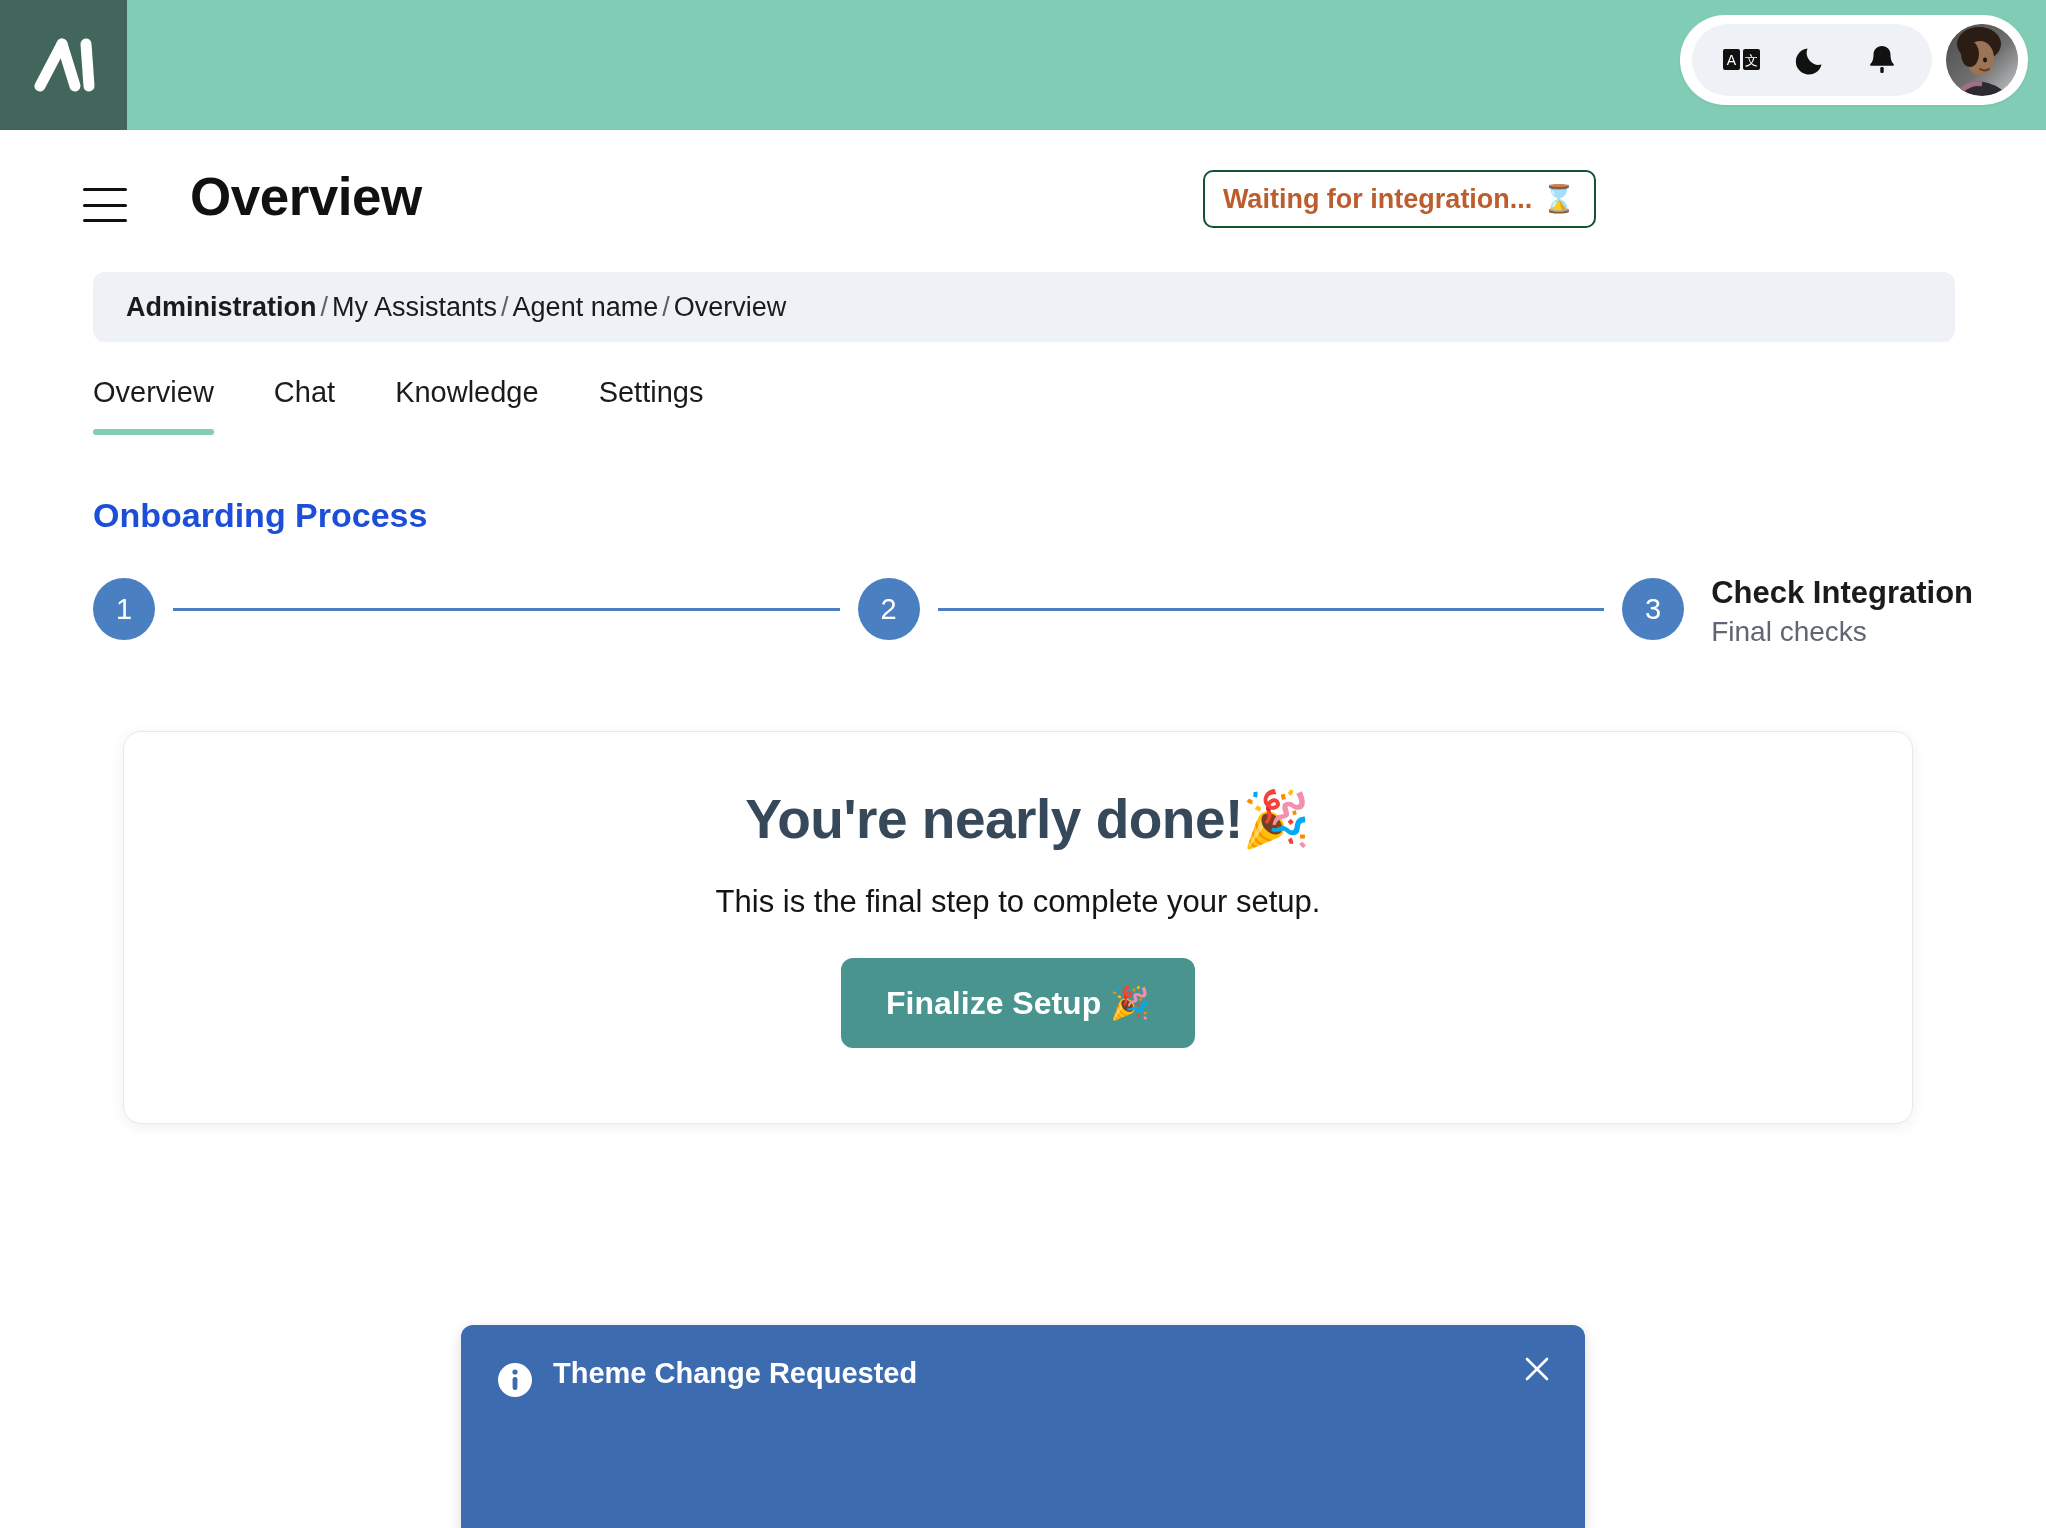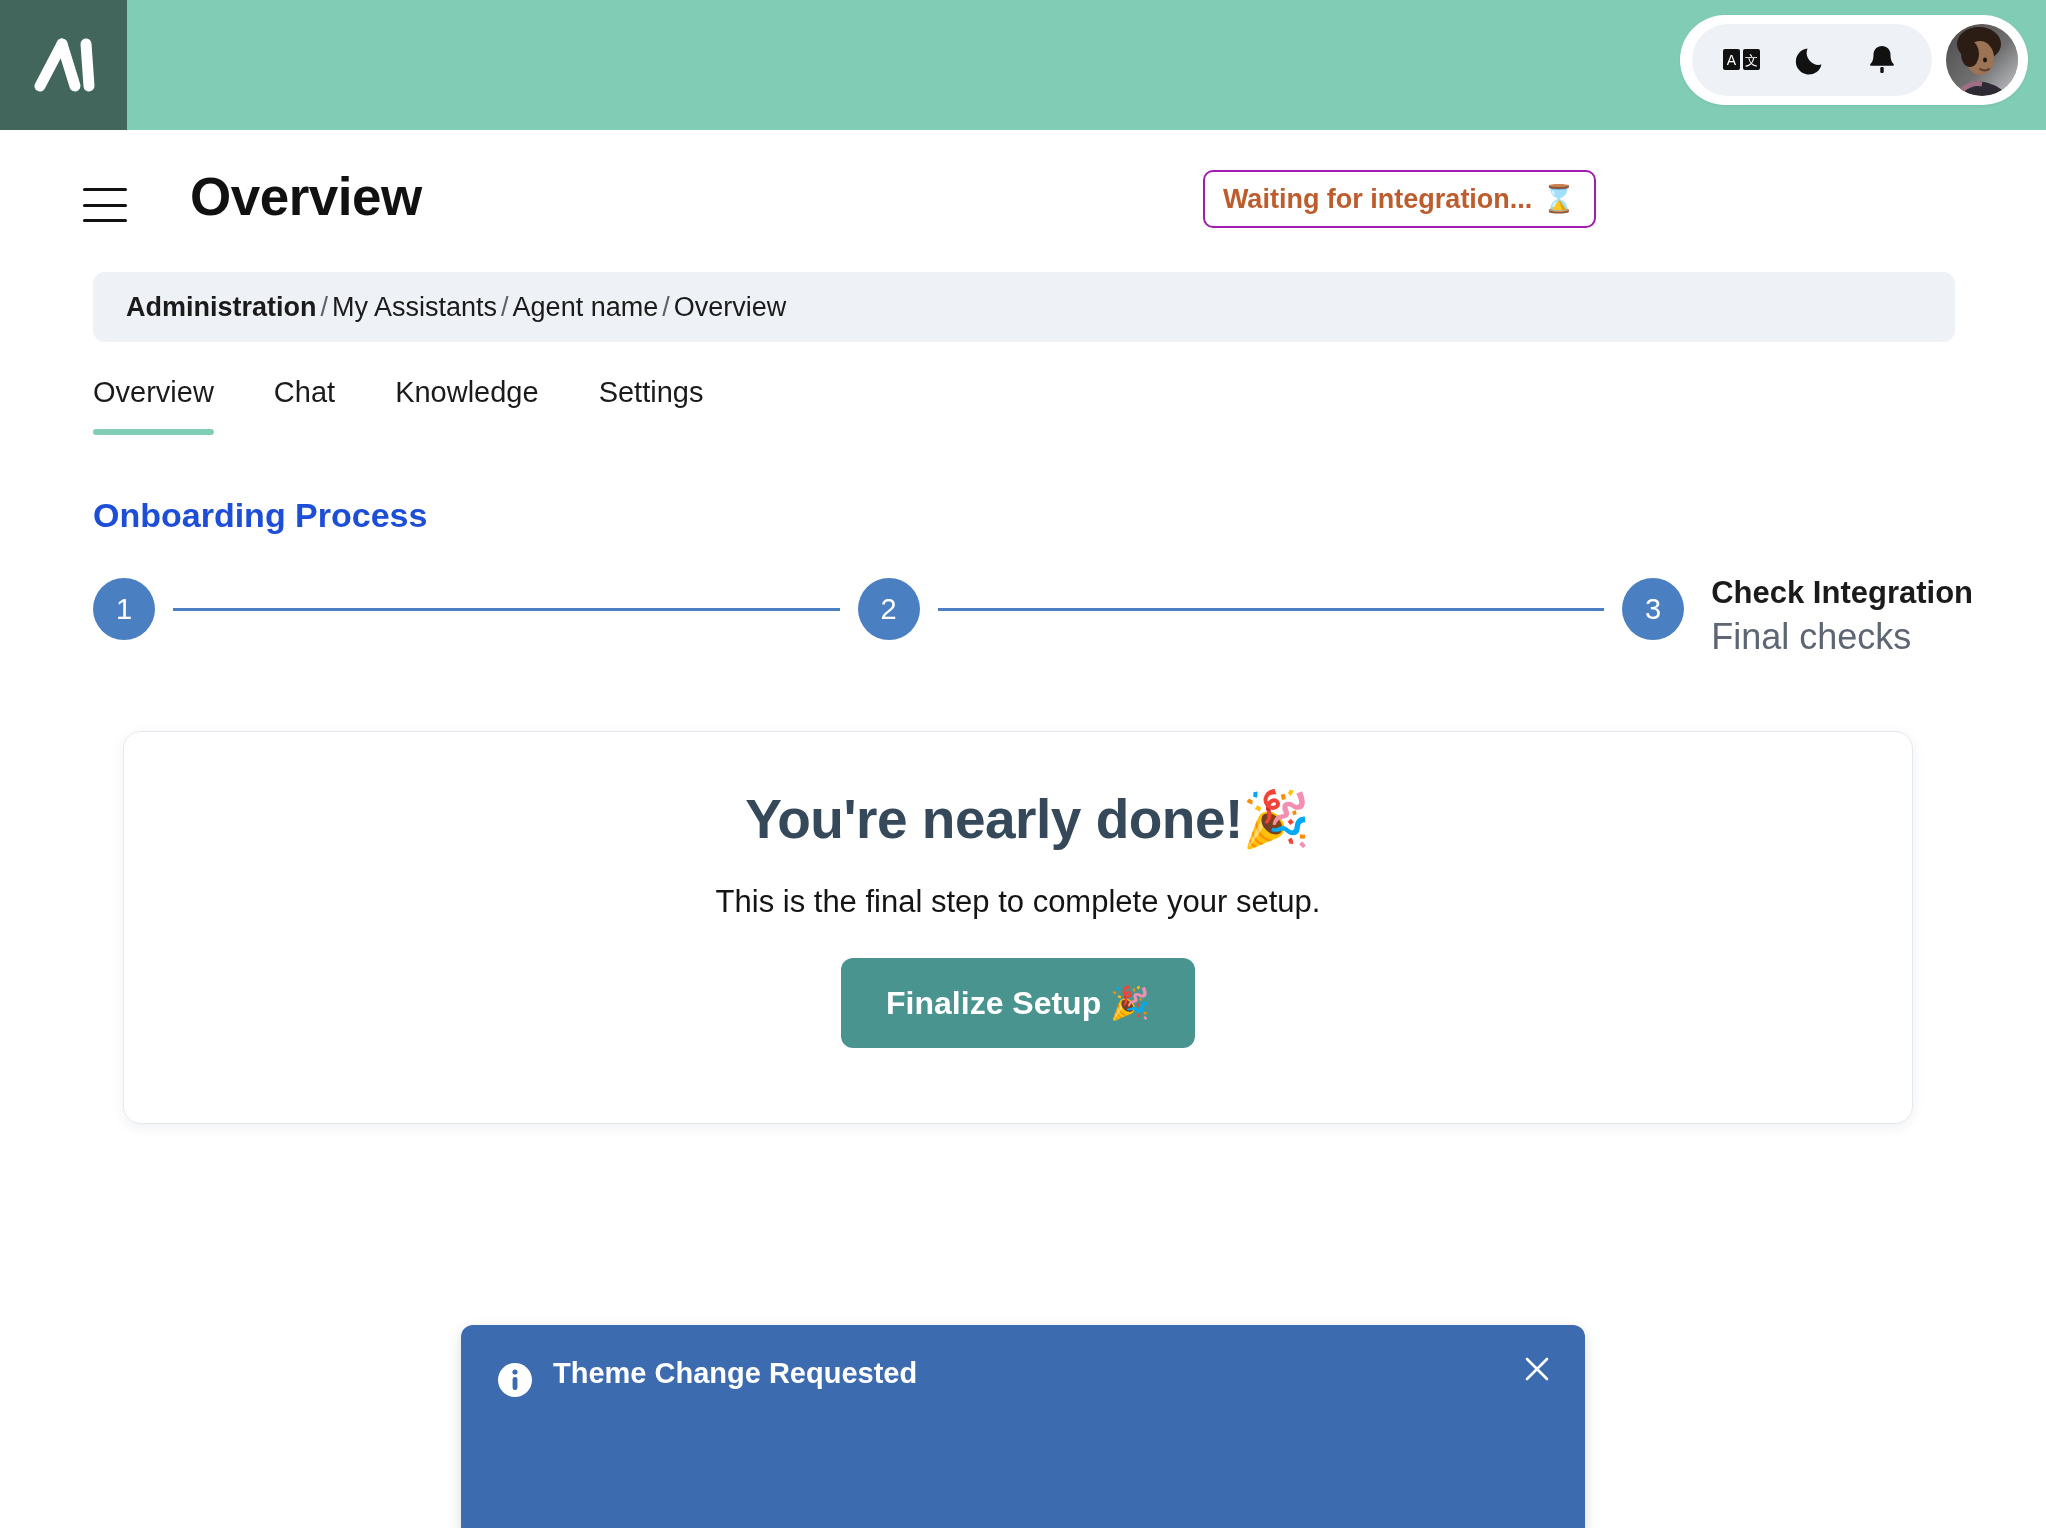--- a/index.html
+++ b/index.html
@@ -62,21 +62,21 @@
     display:flex; flex-direction: column; justify-content: space-between;
     background:none; border:none;
   }
   .hamburger span { display:block; height: 3px; background:#111; border-radius: 2px; width:100%; }
   .page-title {
     position: absolute; left: 190px; top: 28px;
     font-size: 53px; font-weight: bold; color: #111; letter-spacing: -0.5px;
   }
   .status-badge {
     position: absolute; right: 62px; top: 32px;
-    border: 2px solid #a21caf; border-radius: 10px;
+    border: 2px solid #14532d; border-radius: 10px;
     padding: 11px 18px; color: #bd5c2c; font-size: 27px; font-weight: bold;
     display:flex; align-items:center; gap: 10px; cursor:pointer; background:#fff;
     white-space: nowrap;
   }
 
   .breadcrumb {
     position: absolute; left: 93px; top: 134px;
     width: 1862px; height: 70px; background: #eef1f6; border-radius: 12px;
     display: flex; align-items: center; padding: 0 33px; gap: 4px;
     font-size: 27px; color: #1b1b1b;
@@ -113,21 +113,21 @@
   }
   .step-node { display: flex; align-items: flex-start; flex: 0 0 auto; }
   .step-circle {
     width: 62px; height: 62px; border-radius: 50%;
     background: #4a7fc2; color: #fff; font-size: 29px;
     display:flex; align-items:center; justify-content:center;
     flex: 0 0 auto; cursor: pointer;
   }
   .step-text { margin-left: 27px; margin-top: -3px; }
   .step-label { font-size: 31px; font-weight: bold; color: #1b1b1b; white-space: nowrap; }
-  .step-sub { font-size: 36px; color: #5d6672; margin-top: 5px; white-space: nowrap; }
+  .step-sub { font-size: 28px; color: #5d6672; margin-top: 5px; white-space: nowrap; }
   .step-line { flex: 1 1 auto; height: 3px; background: #4a7fc2; margin: 30px 18px 0 18px; }
 
   
   .card {
     position: absolute; left: 123px; top: 593px;
     width: 1790px; height: 393px;
     background: #fff; border: 1px solid #e4e8ef; border-radius: 18px;
     box-shadow: 0 3px 14px rgba(30,40,70,0.07);
     display: flex; flex-direction: column; align-items: center;
     padding-top: 55px;

